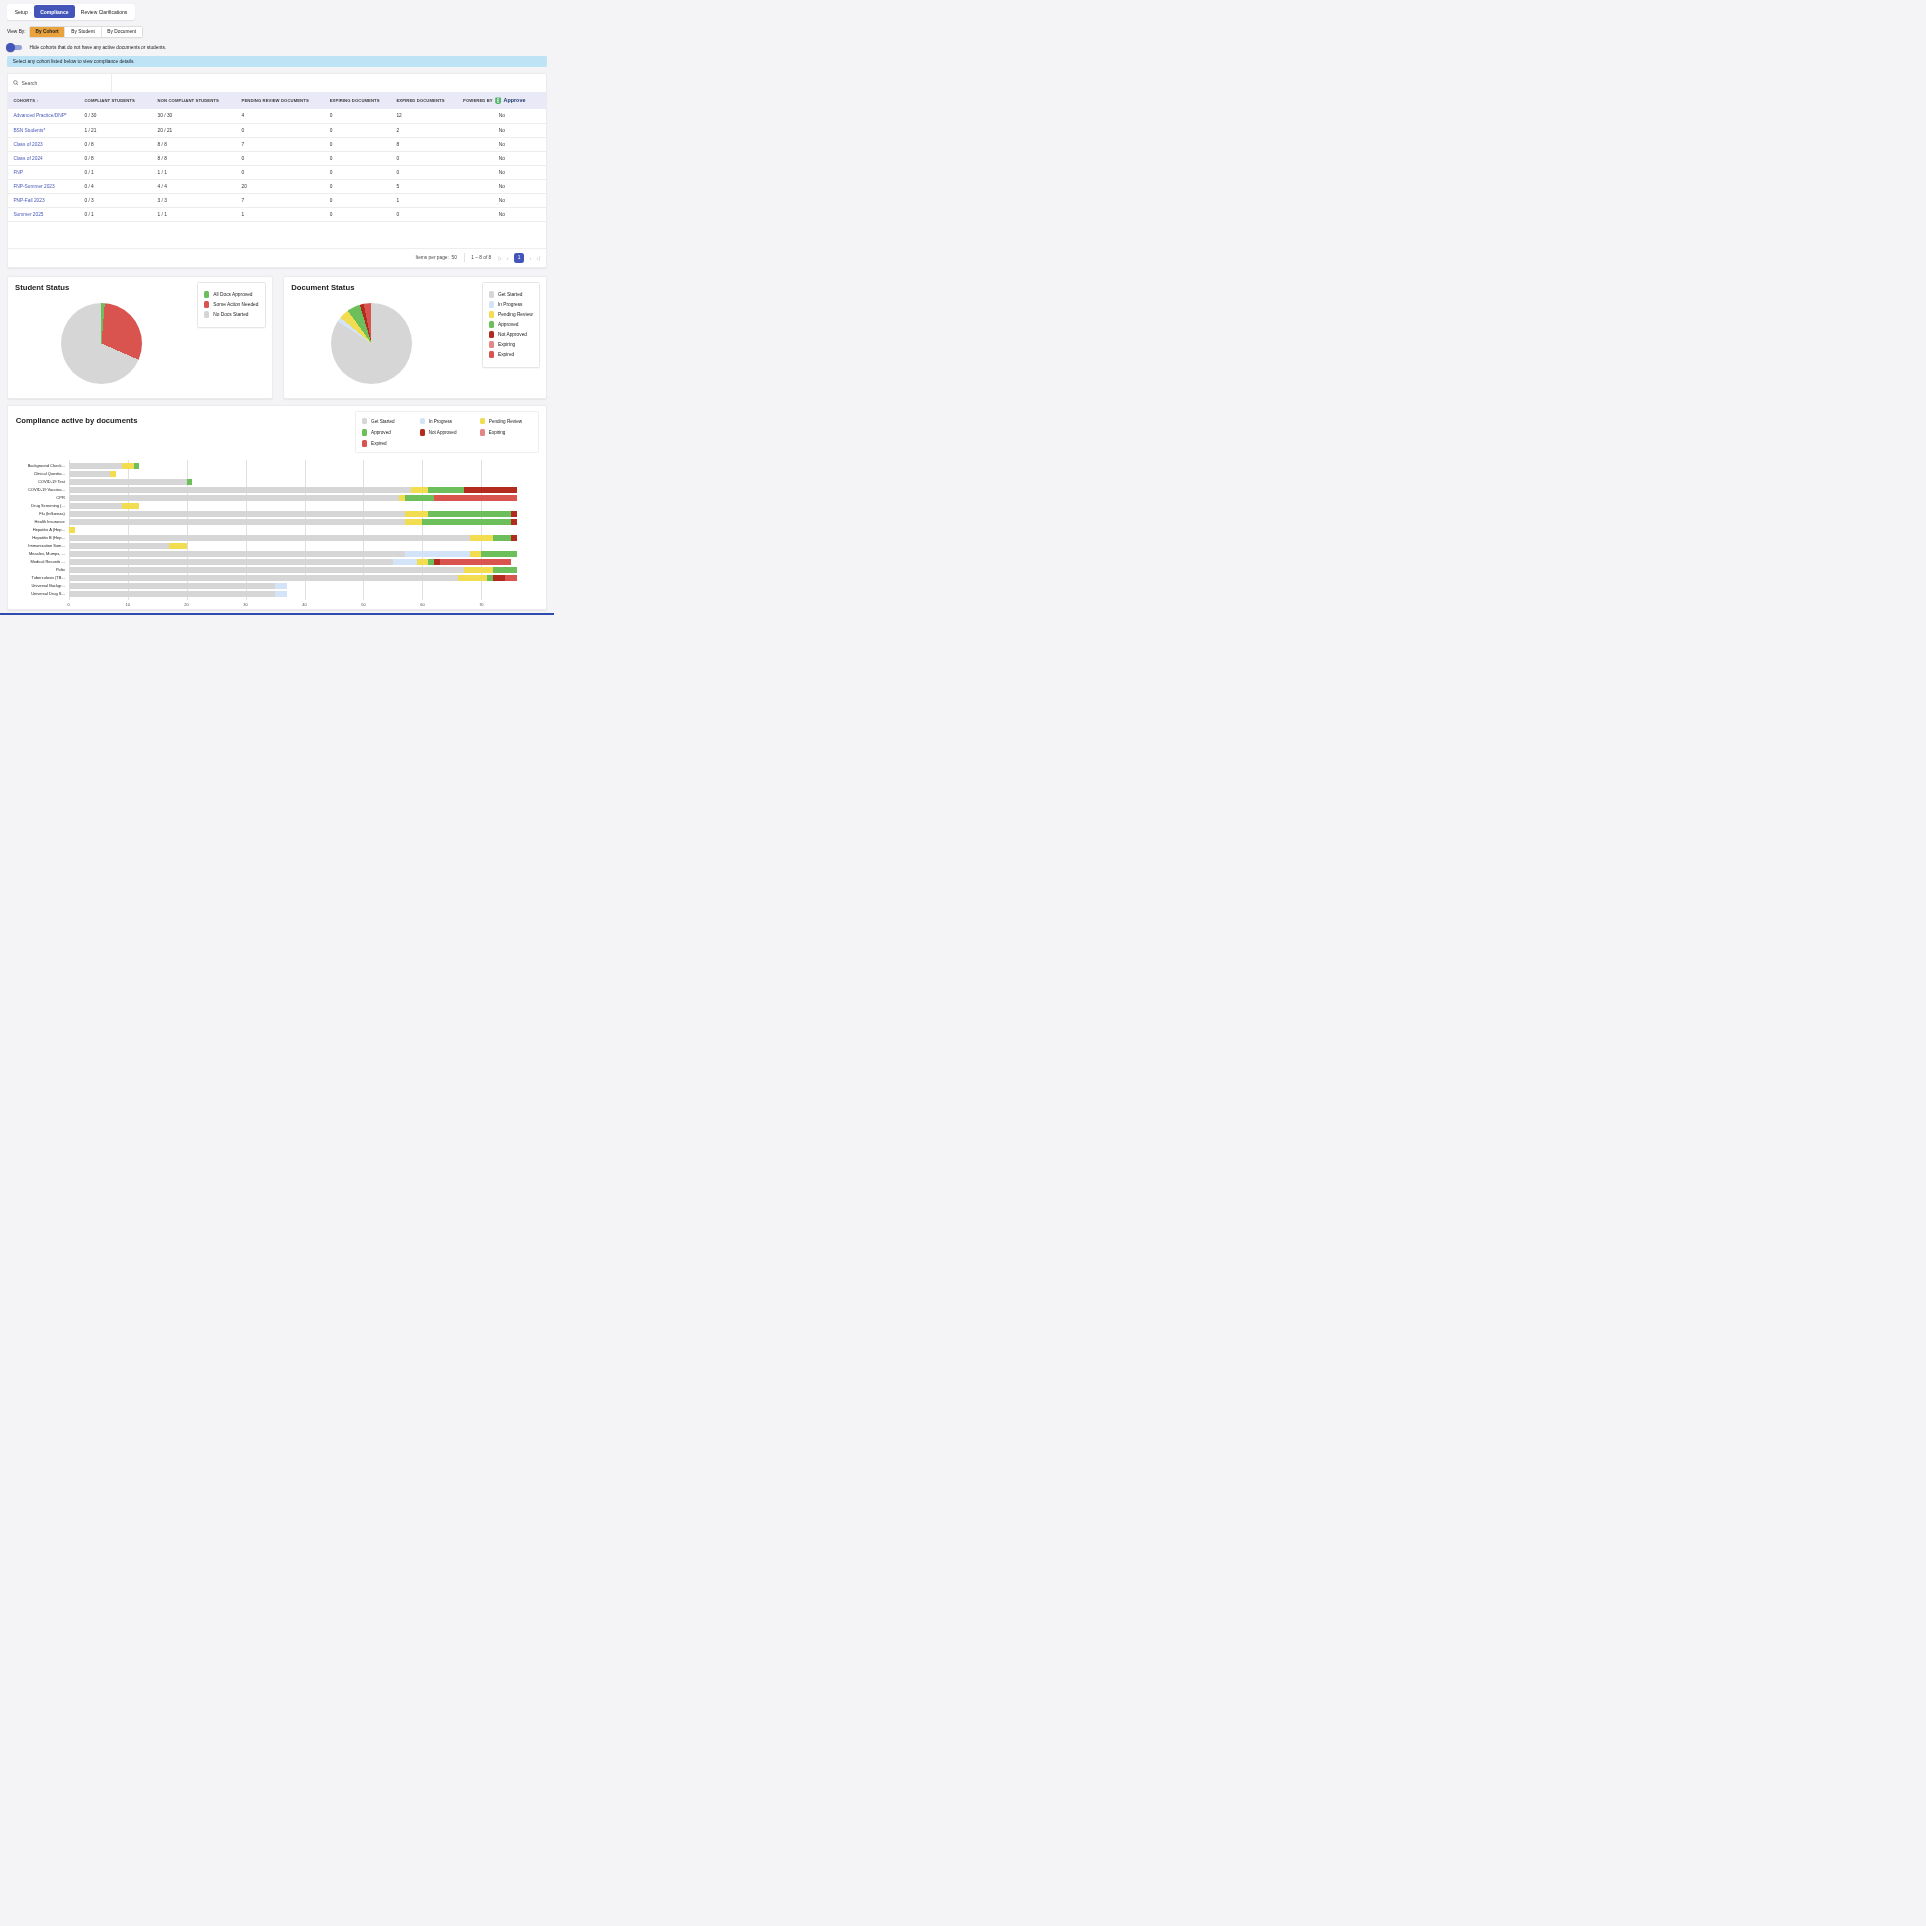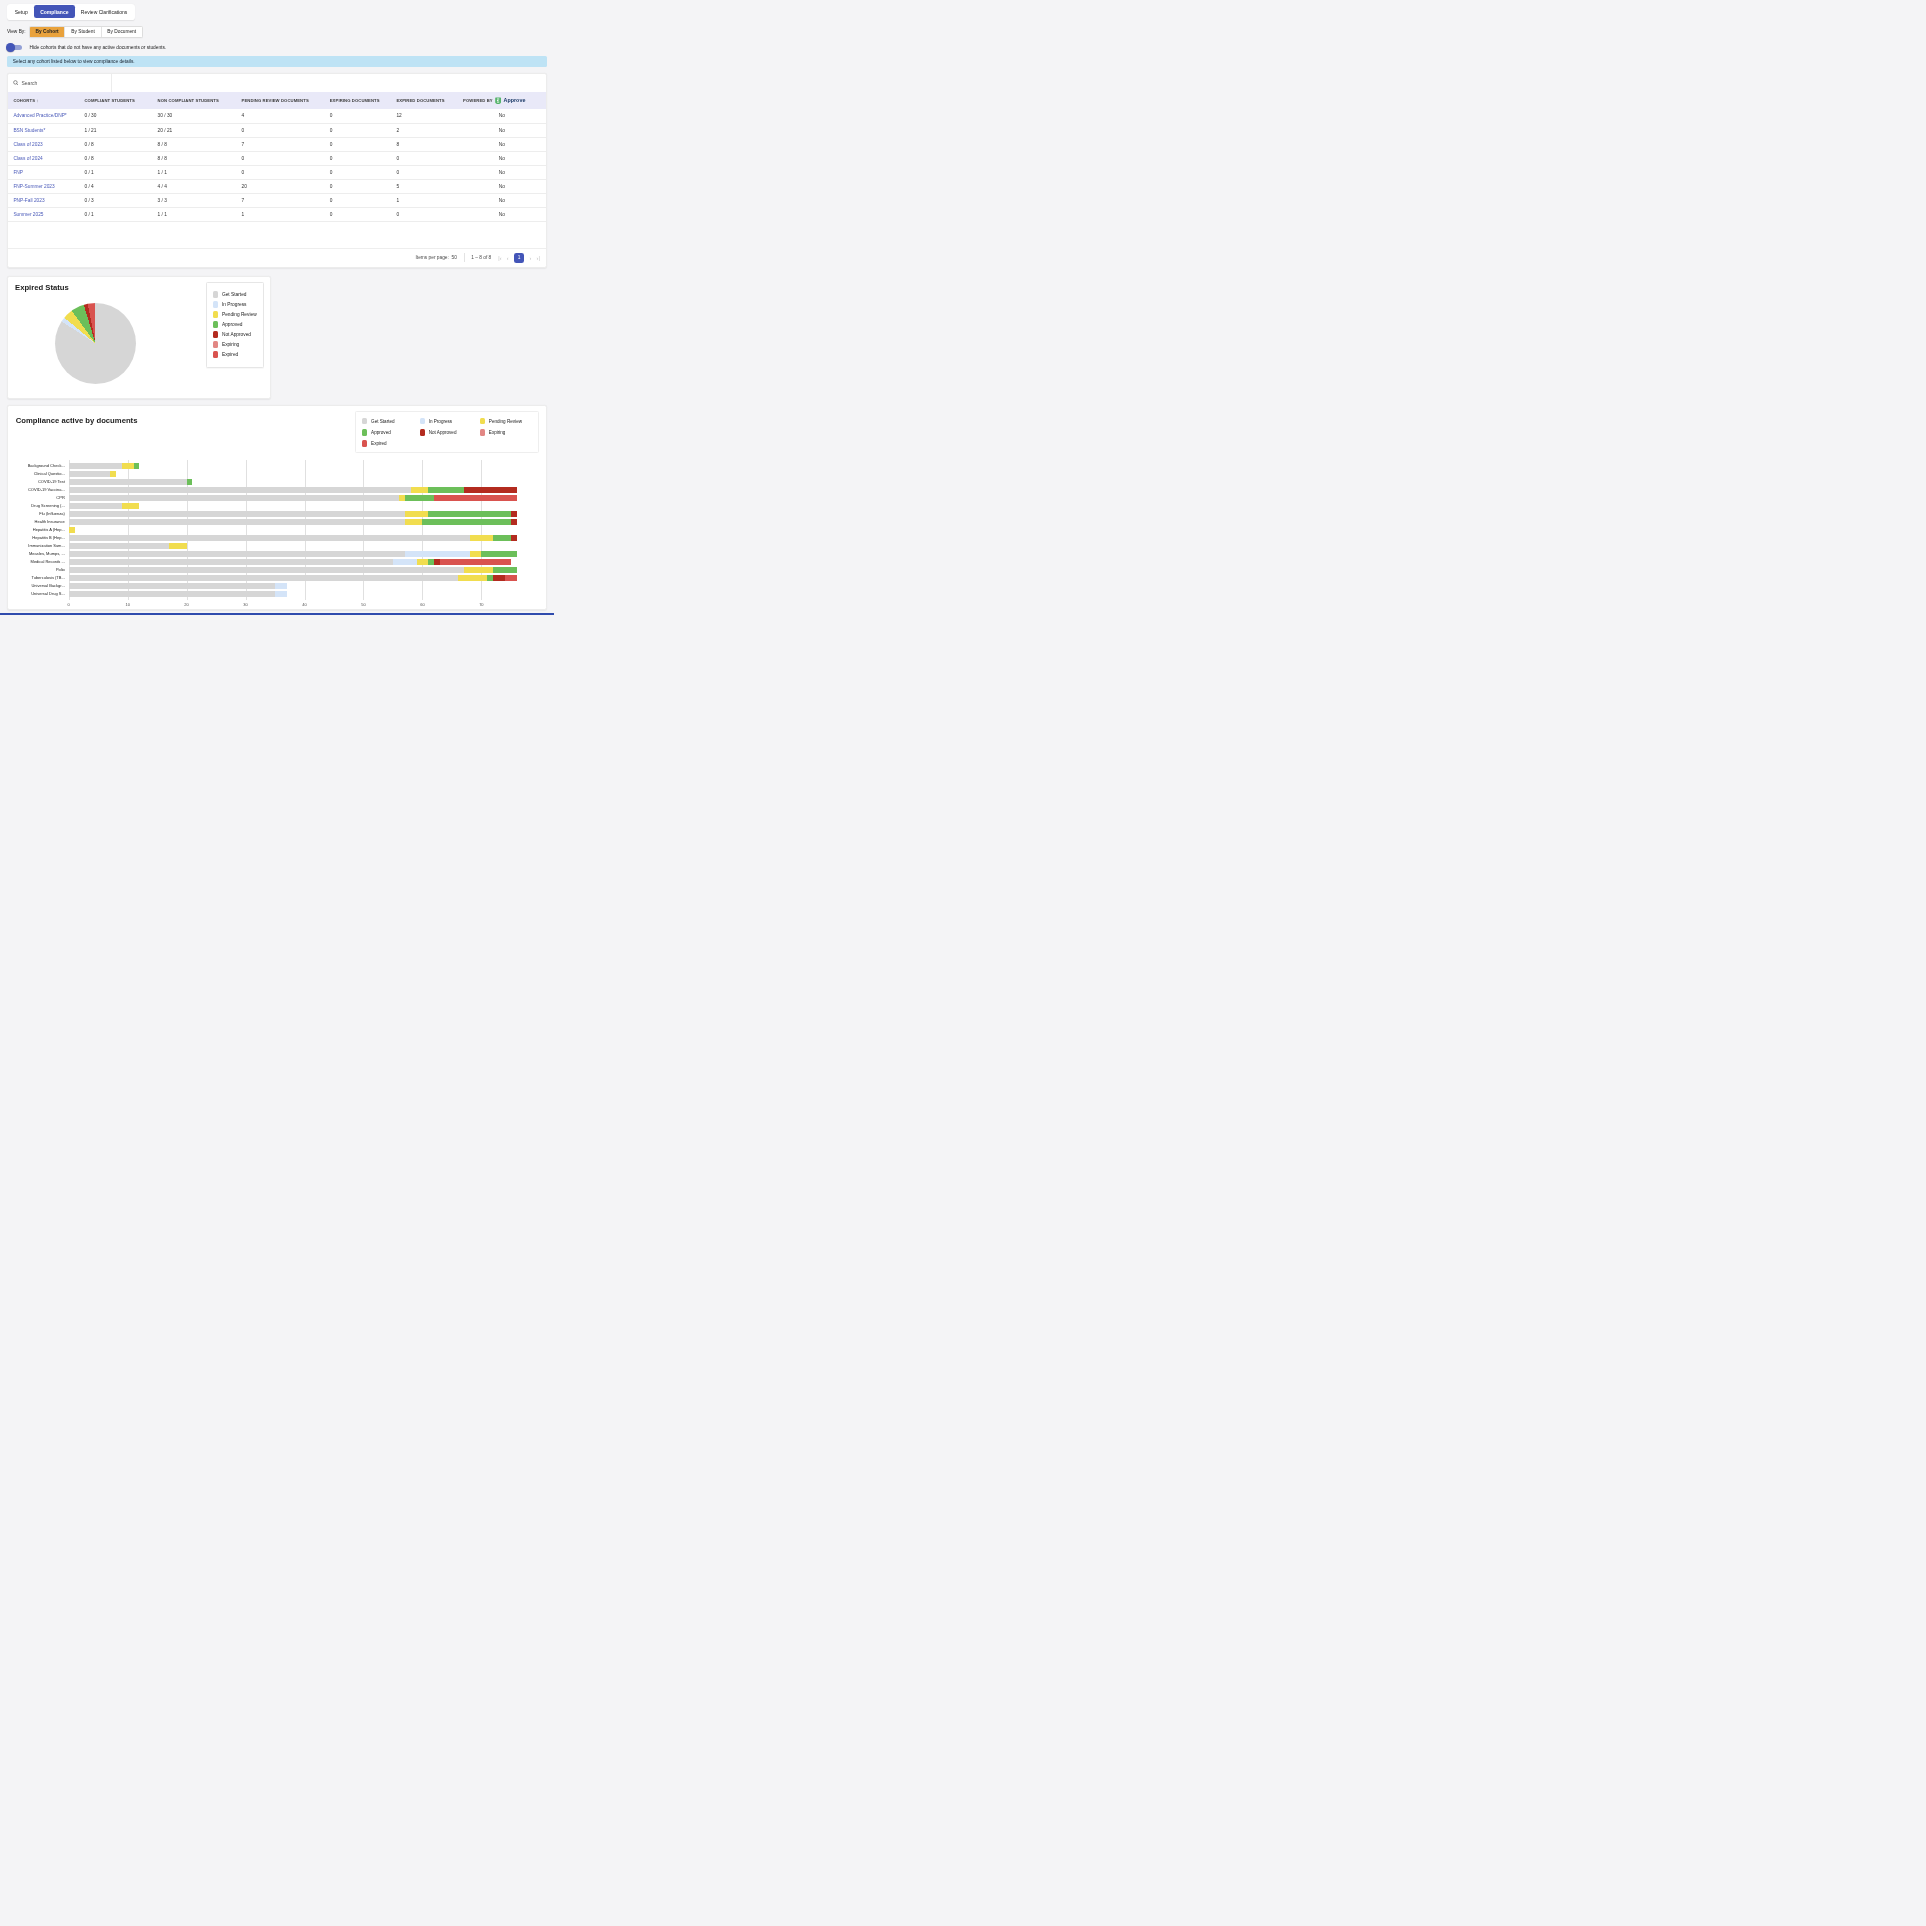--- a/index.html
+++ b/index.html
@@ -257,22 +257,40 @@
         <span class="pag-icon">‹</span>
         <span class="page-btn">1</span>
         <span class="pag-icon">›</span>
         <span class="pag-icon">›|</span>
       </div>
     </div>
   </div>
 
   
   <div class="charts-row">
+    <div class="card chart-card left">
+      <div class="chart-title">Student Status</div>
+      <div class="pie pie-student" id="pie-student" style="background: conic-gradient(rgb(108, 191, 90) 0%, rgb(108, 191, 90) 1.31579%, rgb(217, 83, 79) 1.31579%, rgb(217, 83, 79) 31.5789%, rgb(214, 214, 214) 31.5789%, rgb(214, 214, 214) 100%);"></div>
+      <div class="legend-box" id="legend-student">
+          <div class="legend-item">
+            <span class="legend-swatch" style="background: rgb(108, 191, 90);"></span>
+            <span class="legend-label">All Docs Approved</span>
+          </div>
+          <div class="legend-item">
+            <span class="legend-swatch" style="background: rgb(217, 83, 79);"></span>
+            <span class="legend-label">Some Action Needed</span>
+          </div>
+          <div class="legend-item">
+            <span class="legend-swatch" style="background: rgb(214, 214, 214);"></span>
+            <span class="legend-label">No Docs Started</span>
+          </div>
+        </div>
+    </div>
     <div class="card chart-card right">
-      <div class="chart-title">Expired Status</div>
+      <div class="chart-title">Document Status</div>
       <div class="pie pie-doc" id="pie-doc" style="background: conic-gradient(rgb(214, 214, 214) 0%, rgb(214, 214, 214) 84.2%, rgb(212, 228, 248) 84.2%, rgb(212, 228, 248) 86%, rgb(241, 221, 79) 86%, rgb(241, 221, 79) 90%, rgb(108, 191, 90) 90%, rgb(108, 191, 90) 95.3%, rgb(179, 43, 31) 95.3%, rgb(179, 43, 31) 96.9%, rgb(217, 83, 79) 96.9%, rgb(217, 83, 79) 100%);"></div>
       <div class="legend-box" id="legend-doc">
           <div class="legend-item">
             <span class="legend-swatch" style="background: rgb(214, 214, 214);"></span>
             <span class="legend-label">Get Started</span>
           </div>
           <div class="legend-item">
             <span class="legend-swatch" style="background: rgb(212, 228, 248);"></span>
             <span class="legend-label">In Progress</span>
           </div>

